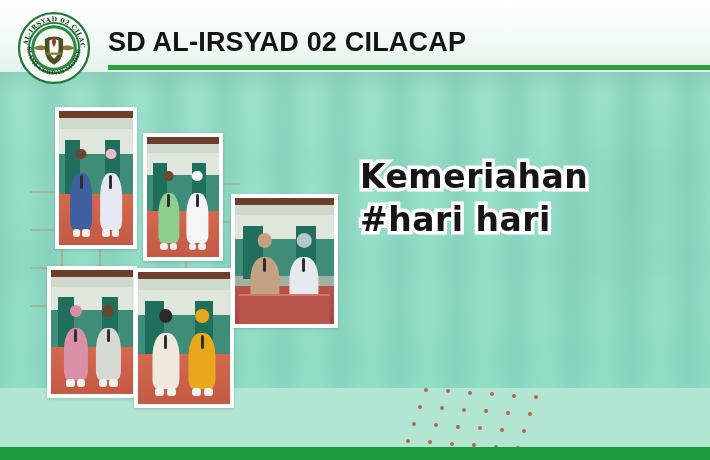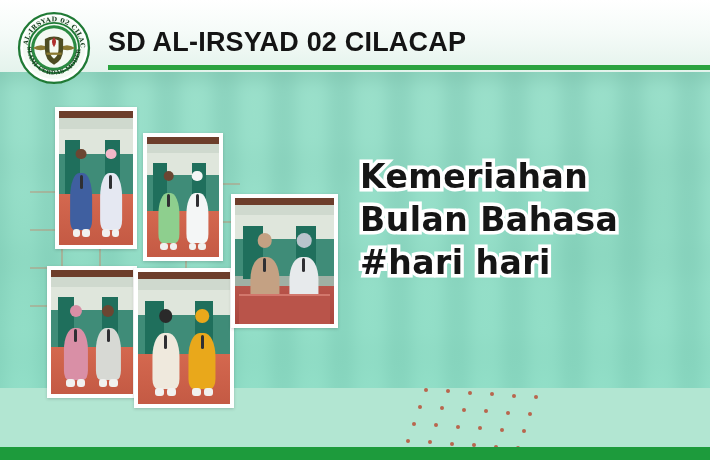--- a/index.html
+++ b/index.html
@@ -284,21 +284,20 @@
       <path d="M44 40 q6 -3 12 0 l0 11 q0 9 -6 13 q-6 -4 -6 -13z" fill="#f3faf3"></path>
       <path d="M50 36 q4 4 2 9 q-2 4 -2 4 q0 0 -2 -4 q-2 -5 2 -9z" fill="#b03030"></path>
       <rect x="40" y="56" width="20" height="3" fill="#8a7a32"></rect>
     </g>
   </svg>
 
   <div class="title">SD AL-IRSYAD 02 CILACAP</div>
 
   <div class="headline">
     <span>Kemeriahan</span>
-    <span>Bulan Bahasa</span>
     <span>#hari hari</span>
   </div>
 
   <div class="dots" id="dots">
       <i style="left: 26px; top: 2px; background: rgb(185, 102, 77);"></i>
       <i style="left: 48px; top: 3.4px; background: rgb(185, 102, 77);"></i>
       <i style="left: 70px; top: 4.8px; background: rgb(185, 102, 77);"></i>
       <i style="left: 92px; top: 6.2px; background: rgb(185, 102, 77);"></i>
       <i style="left: 114px; top: 7.6px; background: rgb(185, 102, 77);"></i>
       <i style="left: 136px; top: 9px; background: rgb(185, 102, 77);"></i>

